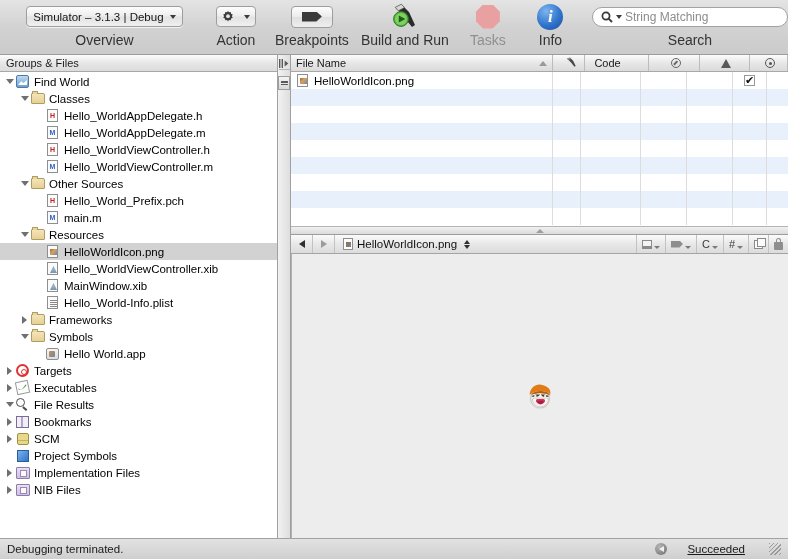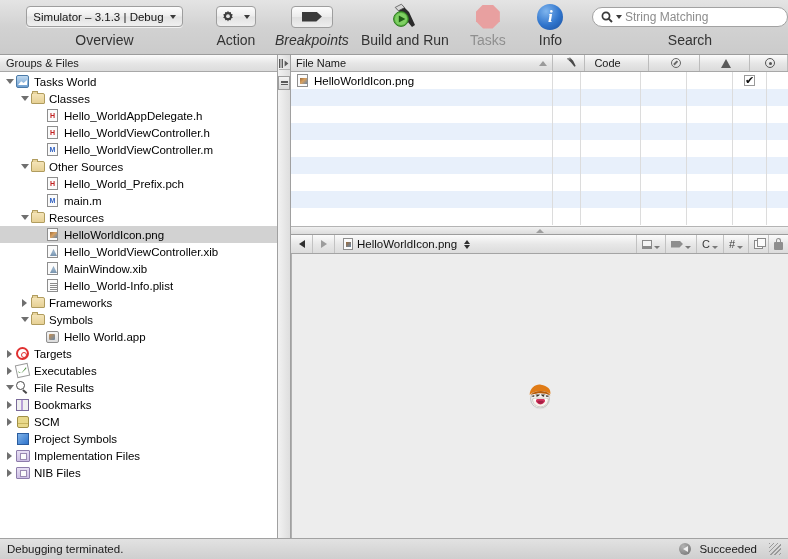--- a/index.html
+++ b/index.html
@@ -773,21 +773,22 @@
     align-items: center;
     padding: 0 7px;
     box-sizing: border-box;
     font-size: 11.5px;
     color: #1a1a1a;
   }
   .status-right {
     margin-left: auto;
     display: flex;
     align-items: center;
-    gap: 8px;
+    gap: 20px;
+    text-decoration: underline;
   }
   .succ-ic {
     width: 12px; height: 12px;
     border-radius: 50%;
     background: radial-gradient(circle at 35% 30%, #b4b4b4, #6e6e6e);
     position: relative;
   }
   .succ-ic:after {
     content: "";
     position: absolute;
@@ -827,21 +828,21 @@
           <svg width="14" height="14" viewBox="0 0 16 16">
             <path fill="#3d3d3d" d="M8 0.8l1 1.9 2.1-.5.4 2.1 2 .9-1.1 1.8 1.1 1.8-2 .9-.4 2.1-2.1-.5L8 13.2l-1-1.9-2.1.5-.4-2.1-2-.9L3.6 7 2.5 5.2l2-.9.4-2.1 2.1.5z"></path>
             <circle cx="8" cy="7" r="2.2" fill="#e6e6e6"></circle>
           </svg>
           <span class="popup-arrow"></span>
         </div>
       </div>
       <div class="tb-label">Action</div>
     </div>
 
-    <div class="tb-group" style="width:78px;font-style:italic;">
+    <div class="tb-group" style="width:78px;">
       <div class="tb-ctl-row">
         <div class="bp-btn">
           <span class="bp-flag"></span>
         </div>
       </div>
       <div class="tb-label">Breakpoints</div>
     </div>
 
     <div class="tb-group" style="width:94px;">
       <div class="tb-ctl-row">
@@ -893,39 +894,47 @@
       <div class="side-header">Groups &amp; Files</div>
       <div class="tree" id="tree">
           <div class="trow">
             <span style="flex: 0 0 4px;"></span>
             <span class="tw">
               <span class="tri-down"></span>
             </span>
             <span class="ticon">
               <span class="ic-proj"></span>
             </span>
-            <span class="tlabel">Tasks World</span>
+            <span class="tlabel">Find World</span>
           </div>
           <div class="trow">
             <span style="flex: 0 0 19px;"></span>
             <span class="tw">
               <span class="tri-down"></span>
             </span>
             <span class="ticon">
               <span class="ic-folder"></span>
             </span>
             <span class="tlabel">Classes</span>
           </div>
           <div class="trow">
             <span style="flex: 0 0 34px;"></span>
             <span class="tw"></span>
             <span class="ticon">
               <span class="ic-doc h">H</span>
             </span>
             <span class="tlabel">Hello_WorldAppDelegate.h</span>
+          </div>
+          <div class="trow">
+            <span style="flex: 0 0 34px;"></span>
+            <span class="tw"></span>
+            <span class="ticon">
+              <span class="ic-doc m">M</span>
+            </span>
+            <span class="tlabel">Hello_WorldAppDelegate.m</span>
           </div>
           <div class="trow">
             <span style="flex: 0 0 34px;"></span>
             <span class="tw"></span>
             <span class="ticon">
               <span class="ic-doc h">H</span>
             </span>
             <span class="tlabel">Hello_WorldViewController.h</span>
           </div>
           <div class="trow">

